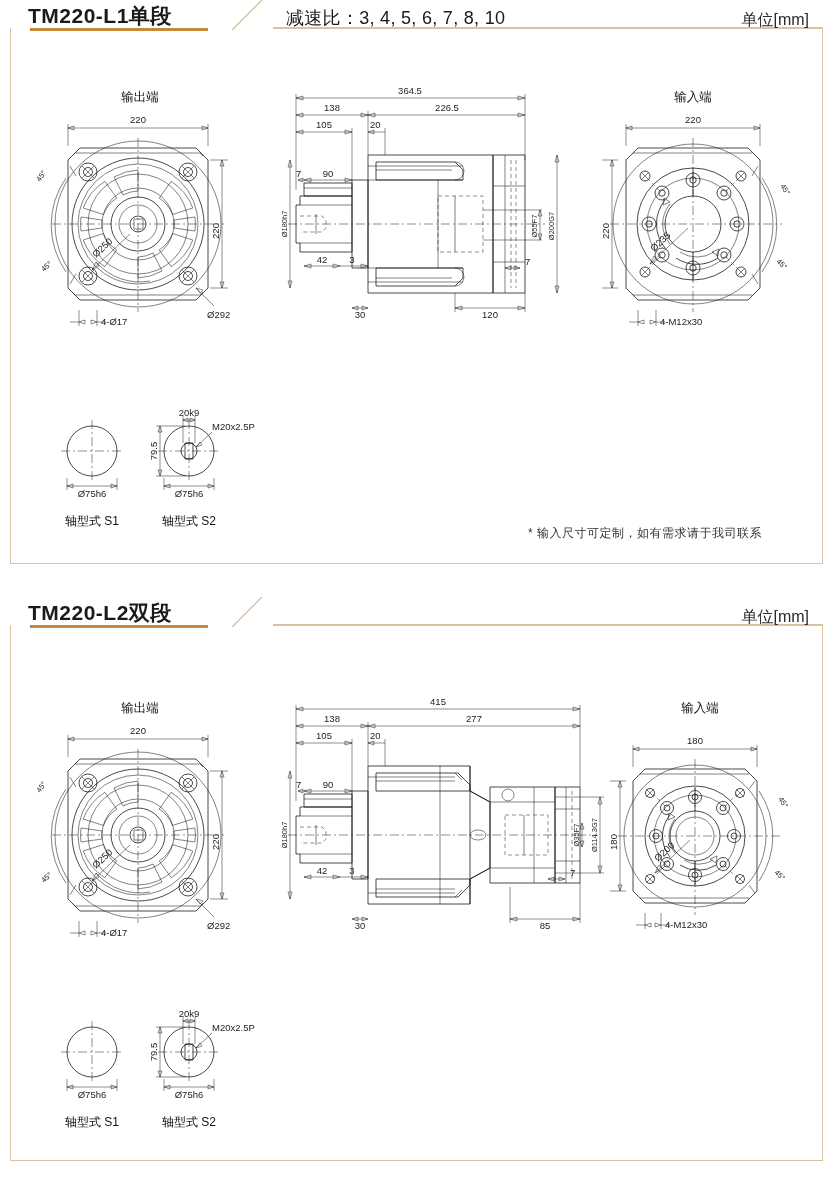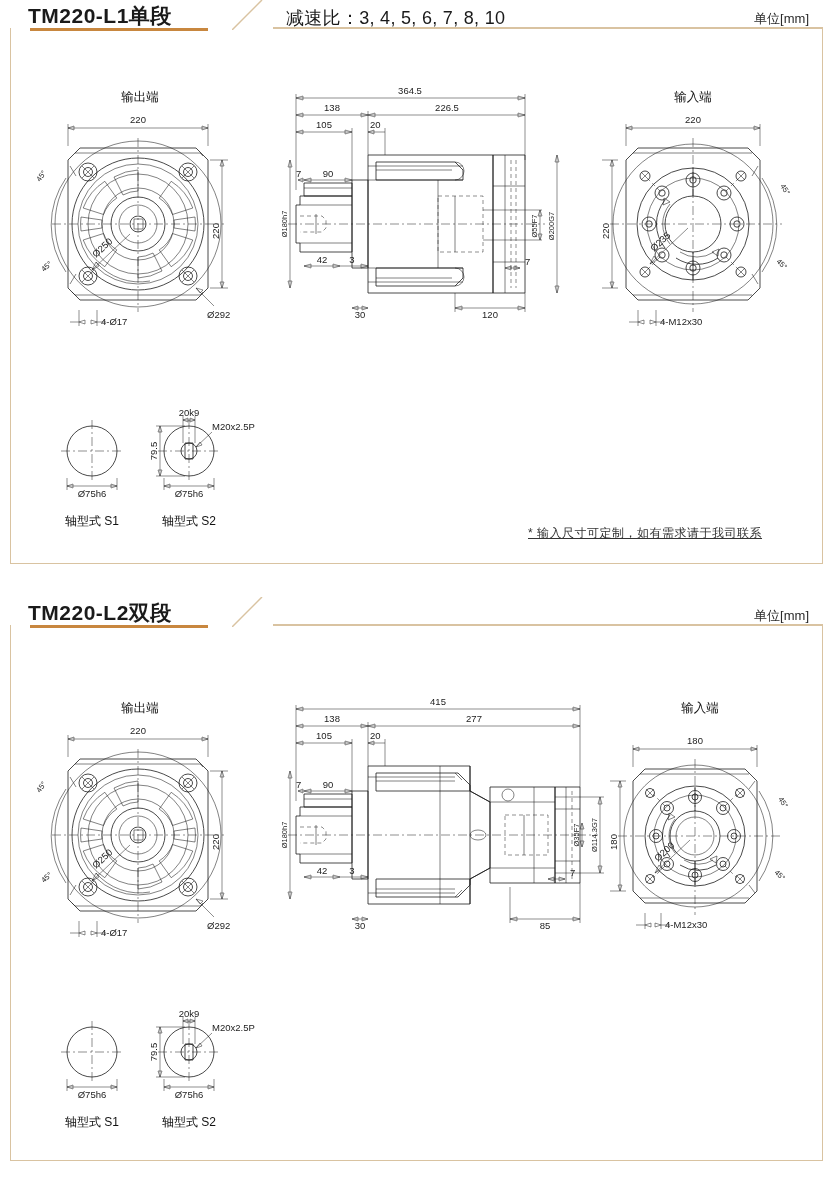--- a/index.html
+++ b/index.html
@@ -12,37 +12,37 @@
   .sec2{top:597px;height:570px;}
 
   .frame{position:absolute;left:10px;right:10px;top:28px;bottom:6px;border:1.5px solid #d9c3a1;border-top:none;background:#fff;}
   .frame-top-right{position:absolute;top:27px;left:273px;right:10px;height:2px;background:#d9c3a1;}
 
   .hdr{position:absolute;left:0;top:0;width:833px;height:30px;}
   .hdr-title{position:absolute;left:28px;top:2px;font-size:21px;font-weight:bold;letter-spacing:.5px;white-space:nowrap;font-family:"Liberation Sans","DejaVu Sans",sans-serif;}
   .hdr-underline{position:absolute;left:30px;top:28px;width:178px;height:3px;background:#c8873f;}
   .hdr-slash{position:absolute;left:232px;top:0px;width:46px;height:30px;}
   .hdr-ratio{position:absolute;left:286px;top:6px;font-size:18px;letter-spacing:.3px;white-space:nowrap;}
-  .hdr-unit{position:absolute;right:24px;top:10px;font-size:13px;white-space:nowrap;color:#2a2a2a;}
+  .hdr-unit{position:absolute;right:24px;top:10px;font-size:16px;white-space:nowrap;color:#2a2a2a;}
 
   
   .canvas{position:absolute;left:0;top:0;width:833px;height:570px;pointer-events:none;}
   svg{display:block;}
   .ln{stroke:#1c1c1c;stroke-width:.8;fill:none;}
   .lnt{stroke:#1c1c1c;stroke-width:.55;fill:none;}
   .dim{stroke:#1c1c1c;stroke-width:.5;fill:none;}
   .ctr{stroke:#1c1c1c;stroke-width:.5;fill:none;stroke-dasharray:9 3 2 3;}
   .hid{stroke:#1c1c1c;stroke-width:.5;fill:none;stroke-dasharray:4 3;}
   .txt{font-family:"Liberation Sans","DejaVu Sans",sans-serif;font-size:9.5px;fill:#1c1c1c;}
   .txtC{font-family:"Liberation Sans","DejaVu Sans",sans-serif;font-size:9.5px;fill:#1c1c1c;text-anchor:middle;}
   .txtsm{font-family:"Liberation Sans","DejaVu Sans",sans-serif;font-size:7.5px;fill:#1c1c1c;}
   .cnlab{font-family:"Liberation Sans","DejaVu Sans",sans-serif;font-size:12.5px;fill:#111;text-anchor:middle;}
   .shlab{font-family:"Liberation Sans","DejaVu Sans",sans-serif;font-size:12px;fill:#111;text-anchor:middle;}
 
-  .note{position:absolute;font-size:12px;color:#333;white-space:nowrap;letter-spacing:.5px;text-decoration:underline;}
+  .note{position:absolute;font-size:12px;color:#333;white-space:nowrap;letter-spacing:.5px;}
   .note1{left:528px;top:525px;}
 </style>
 </head>
 <body>
 
 <div class="page">
 
   <div class="section sec1">
 
     <div class="frame"></div>

